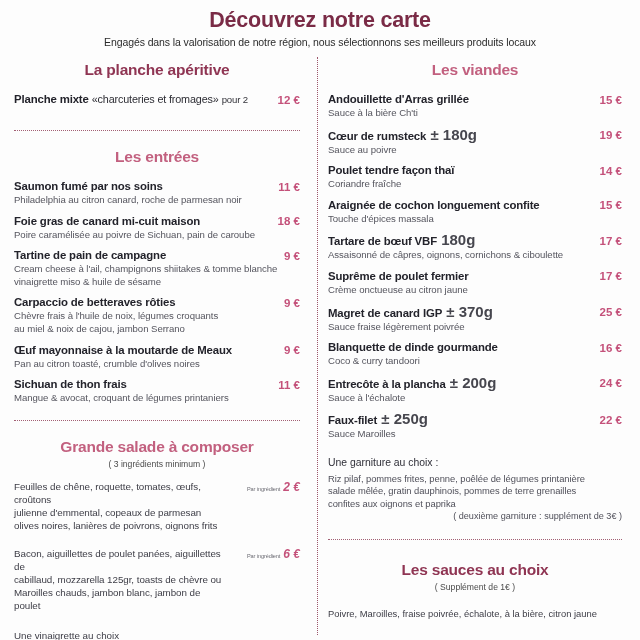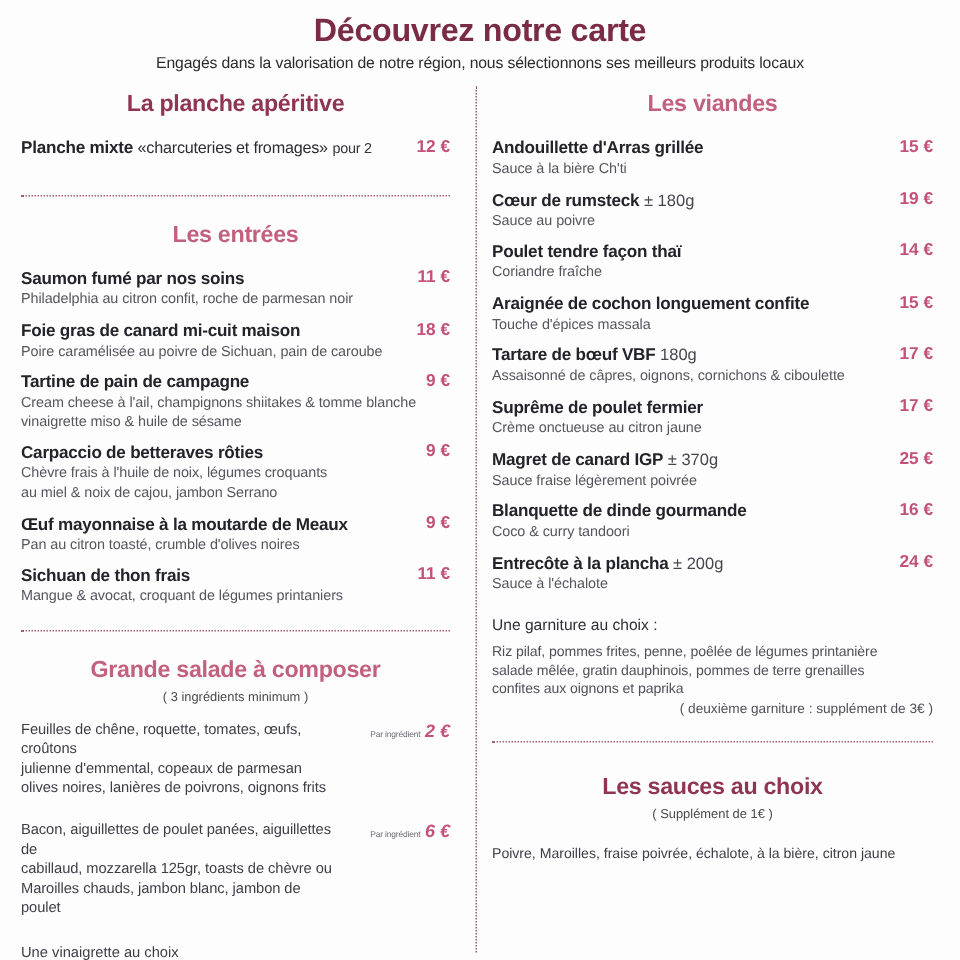--- a/index.html
+++ b/index.html
@@ -75,35 +75,35 @@
   .hdivider {
     border-top: 1.7px dotted #8c3a52;
     opacity: .8;
     height: 0;
   }
 
   
   .item { margin-bottom: 7px; }
   .item-row {
     display: flex;
-    align-items: flex-start;
+    align-items: center;
     justify-content: space-between;
   }
   .item-name {
     font-size: 11.4px;
     font-weight: bold;
     color: #23232b;
     letter-spacing: -0.15px;
     line-height: 15px;
     flex: 1 1 auto;
     padding-right: 6px;
   }
   .item-name .weight {
-    font-weight: normal;
-    font-size: 11px;
+    font-weight: bold;
+    font-size: 15px;
     color: #46464e;
     letter-spacing: 0;
   }
   .item-name .quote {
     font-weight: normal;
     font-size: 10.8px;
     color: #2c2c33;
   }
   .item-name .small-note {
     font-weight: normal;
@@ -223,21 +223,21 @@
 
       <div class="section-head">Les entrées</div>
       <div class="sp-12"></div>
 
       <div id="entrees-list">
           <div class="item">
             <div class="item-row">
               <div class="item-name">Saumon fumé par nos soins</div>
               <div class="item-price">11 €</div>
             </div>
-            <div class="item-desc">Philadelphia au citron confit, roche de parmesan noir</div>
+            <div class="item-desc">Philadelphia au citron canard, roche de parmesan noir</div>
           </div>
           <div class="item">
             <div class="item-row">
               <div class="item-name">Foie gras de canard mi-cuit maison</div>
               <div class="item-price">18 €</div>
             </div>
             <div class="item-desc">Poire caramélisée au poivre de Sichuan, pain de caroube</div>
           </div>
           <div class="item">
             <div class="item-row">
@@ -361,20 +361,27 @@
             </div>
             <div class="item-desc">Coco &amp; curry tandoori</div>
           </div>
           <div class="item">
             <div class="item-row">
               <div class="item-name">Entrecôte à la plancha<span class="weight"> ± 200g</span></div>
               <div class="item-price">24 €</div>
             </div>
             <div class="item-desc">Sauce à l'échalote</div>
           </div>
+          <div class="item">
+            <div class="item-row">
+              <div class="item-name">Faux-filet<span class="weight"> ± 250g</span></div>
+              <div class="item-price">22 €</div>
+            </div>
+            <div class="item-desc">Sauce Maroilles</div>
+          </div>
         </div>
 
       <div class="sp-8"></div>
 
       <div>
         <div class="garnish-title">Une garniture au choix :</div>
         <div class="garnish-body">Riz pilaf, pommes frites, penne, poêlée de légumes printanière<br>salade mêlée, gratin dauphinois, pommes de terre grenailles<br>confites aux oignons et paprika</div>
         <div class="garnish-note">( deuxième garniture : supplément de 3€ )</div>
       </div>
 

